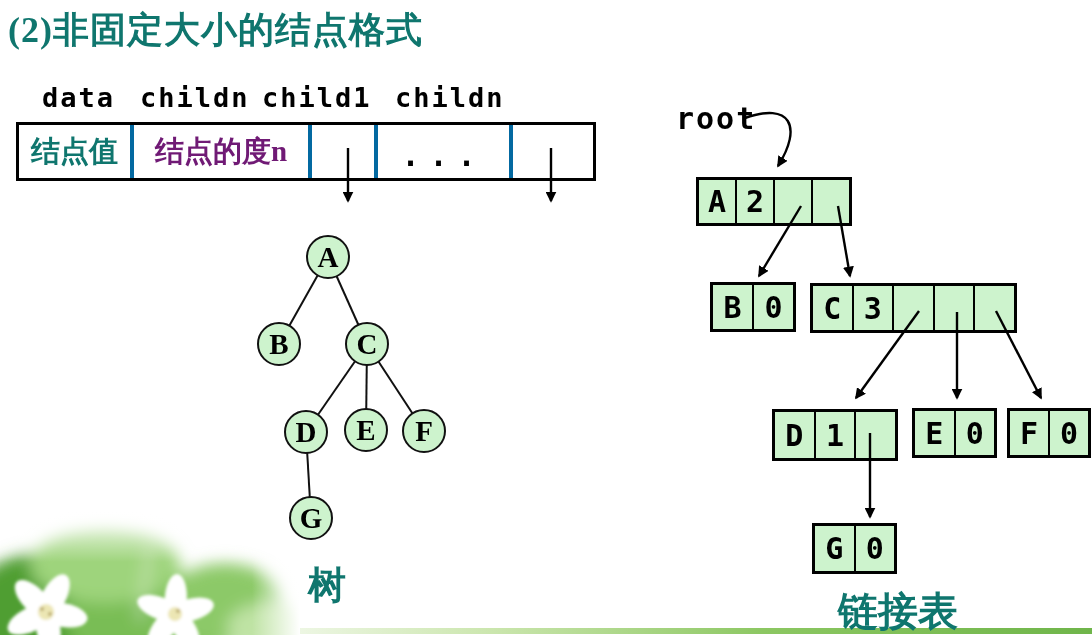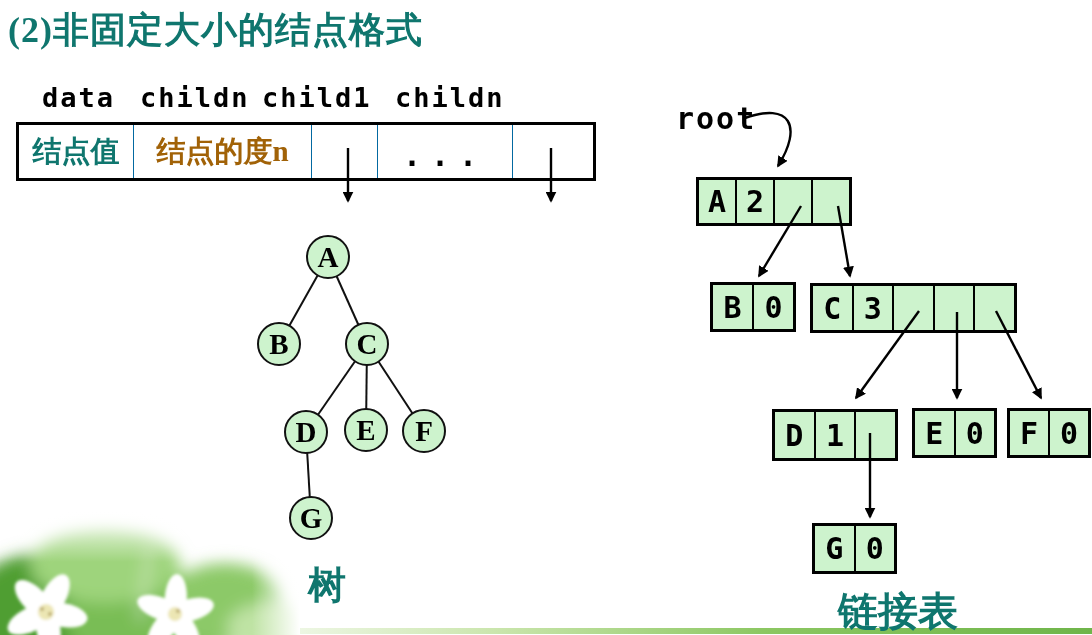--- a/index.html
+++ b/index.html
@@ -14,25 +14,25 @@
   
   .page-title{left:8px;top:6px;font-size:36px;letter-spacing:1px;z-index:2;}
 
   
   .rec-header{top:82px;font-size:27px;letter-spacing:2px;z-index:2;}
   .record-table{
     left:16px;top:122px;width:574px;height:53px;border:3px solid #000;
     display:flex;background:#fff;box-sizing:content-box;z-index:2;
   }
   .rec-cell{
-    border-right:1px solid #0369a1;display:flex;align-items:center;justify-content:center;
+    border-right:4px solid #0369a1;display:flex;align-items:center;justify-content:center;
     font-size:29px;height:100%;box-sizing:border-box;
   }
   .rec-cell:last-child{border-right:none;}
-  .rec-red{color:#a16207;}
+  .rec-red{color:#701a75;}
   .rec-ellipsis{letter-spacing:10px;font-size:30px;padding-top:8px;}
 
   
   .tnode{
     width:44px;height:44px;border-radius:50%;border:2px solid #111;background:#cdf3cd;
     display:flex;align-items:center;justify-content:center;font-size:29px;z-index:2;
     font-family:"Liberation Serif","DejaVu Serif",serif;font-weight:bold;box-sizing:border-box;
   }
 
   

